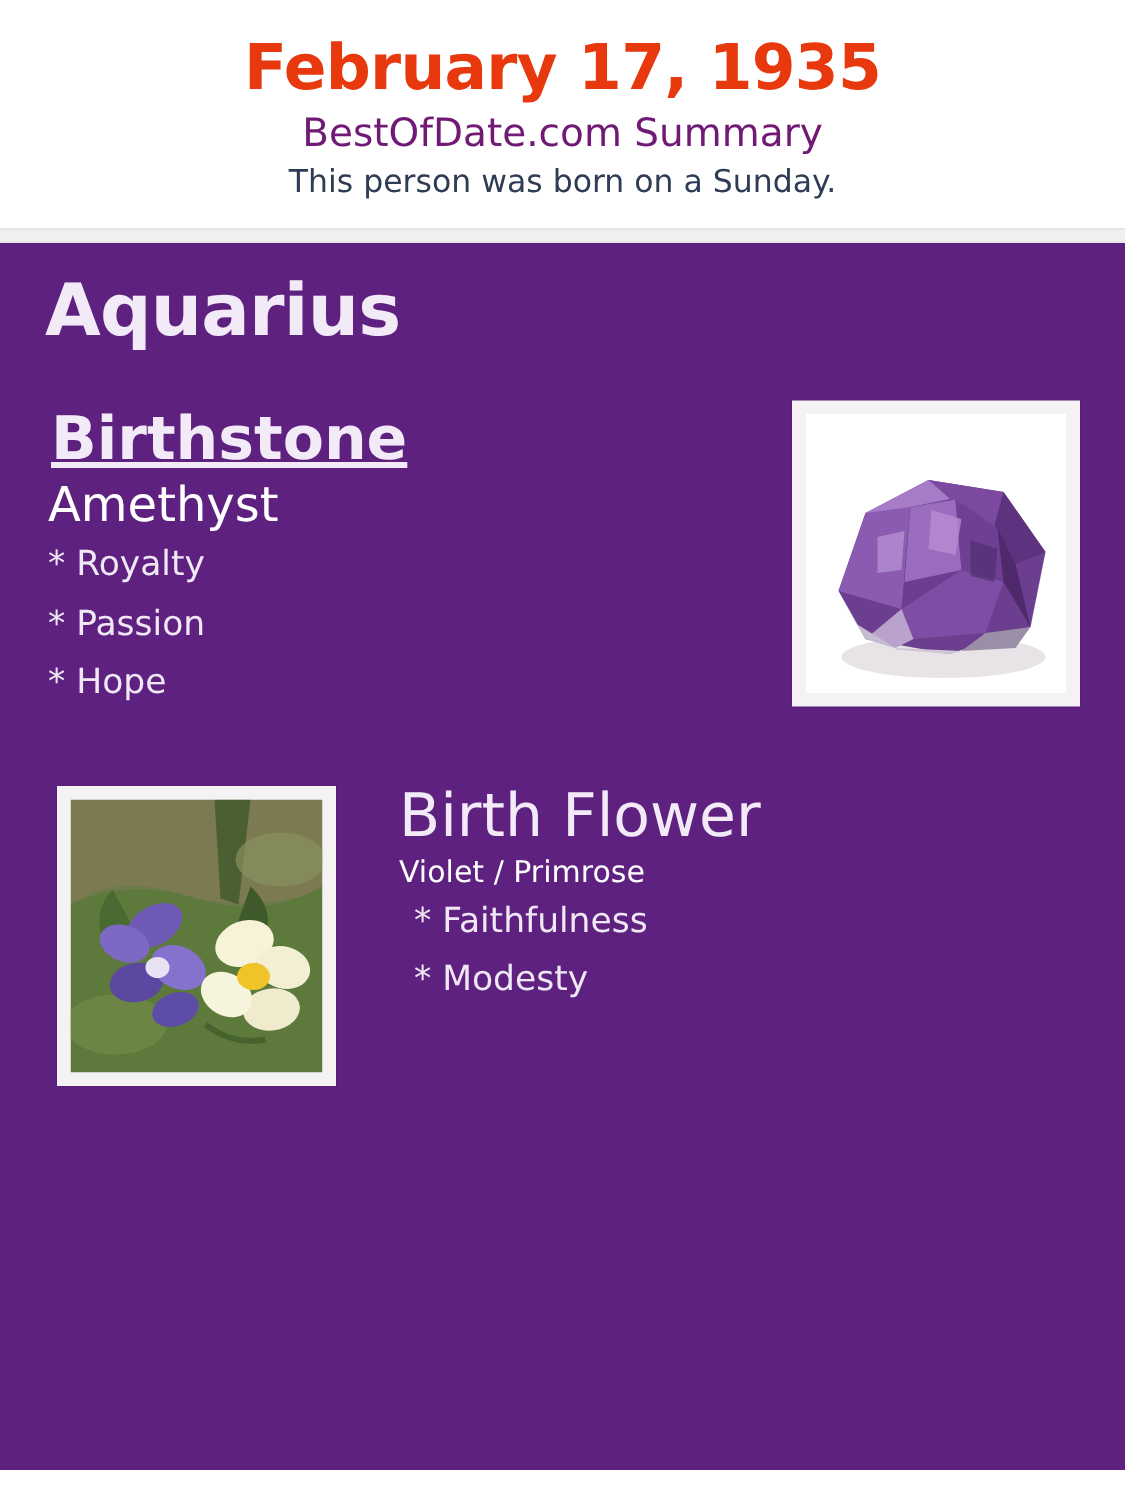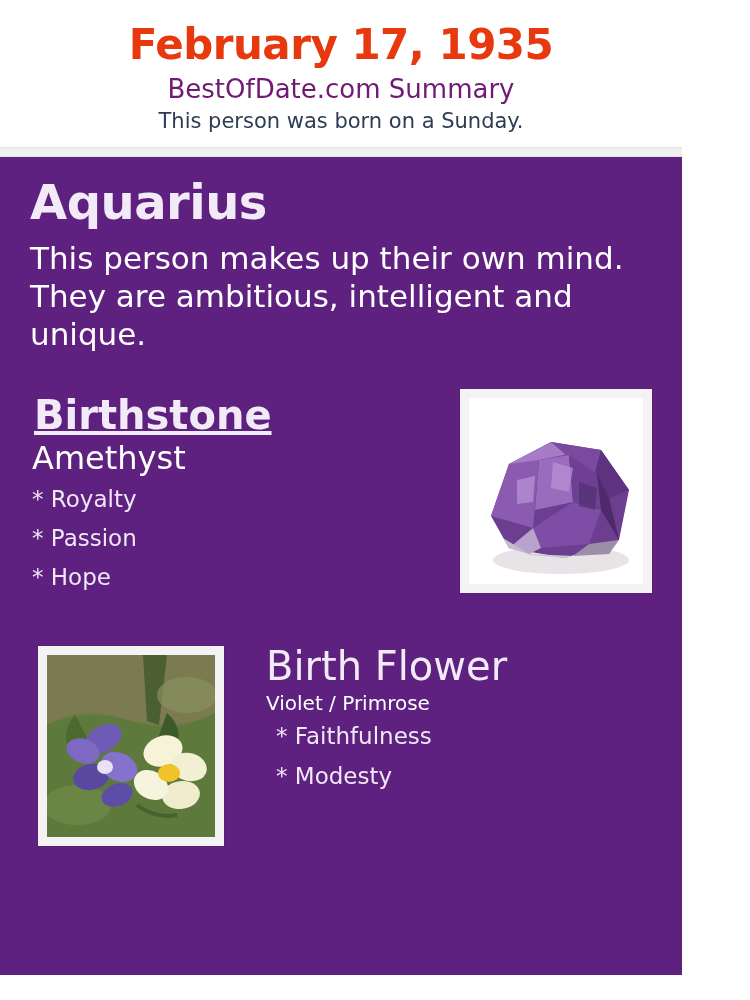--- a/index.html
+++ b/index.html
@@ -8,21 +8,21 @@
   }
   body {
     width: 750px;
     height: 1000px;
     background: #ffffff;
     font-family: "DejaVu Sans", sans-serif;
     overflow: hidden;
   }
   .page {
     position: relative;
-    width: 682px;
+    width: 750px;
     height: 1000px;
     background: #ffffff;
   }
 
   
   .header {
     background: #ffffff;
     padding: 22px 20px 14px 20px;
     text-align: center;
     box-sizing: border-box;
@@ -38,21 +38,21 @@
   .header-site {
     color: #701a75;
     font-size: 26px;
     line-height: 1.1;
     margin: 0 0 6px 0;
   }
   .header-sub {
     color: #2e3d54;
     font-size: 21px;
     line-height: 1.1;
-    margin: 0;
+    margin: 5px;
   }
   .header-rule {
     height: 8px;
     background: #efefef;
     border-top: 1px solid #e3e3e3;
     border-bottom: 1px solid #e3e3e3;
   }
 
   
   .body-panel {
@@ -175,21 +175,20 @@
     <div class="header-site">BestOfDate.com Summary</div>
     <div class="header-sub">This person was born on a Sunday.</div>
   </div>
 
   <div class="header-rule"></div>
 
   <div class="body-panel">
 
     <div>
       <div class="zodiac-title">Aquarius</div>
-      <div class="zodiac-desc">This person makes up their own mind. They are ambitious, intelligent and unique.</div>
     </div>
 
     <div class="stone-block">
       <div class="stone-text">
         <div class="section-title">Birthstone</div>
         <div class="section-value">Amethyst</div>
         <div class="bullet">* Royalty</div>
         <div class="bullet">* Passion</div>
         <div class="bullet">* Hope</div>
       </div>

